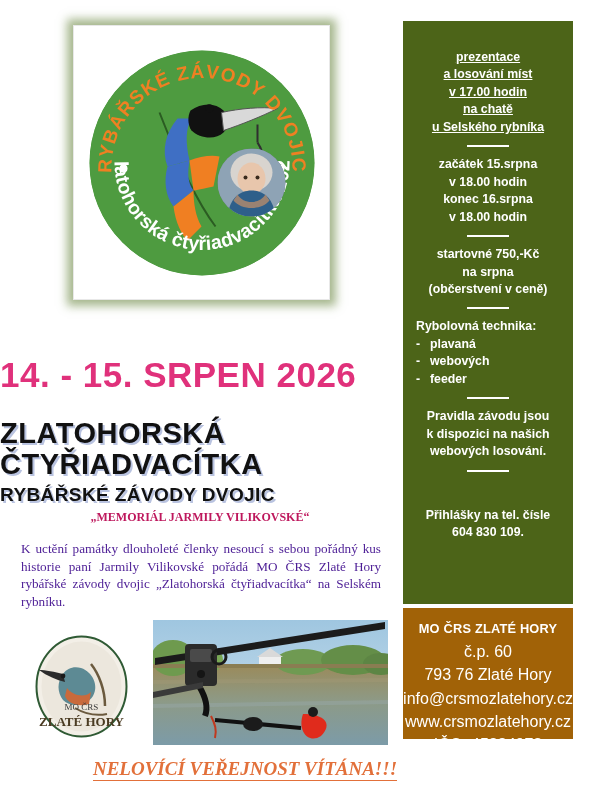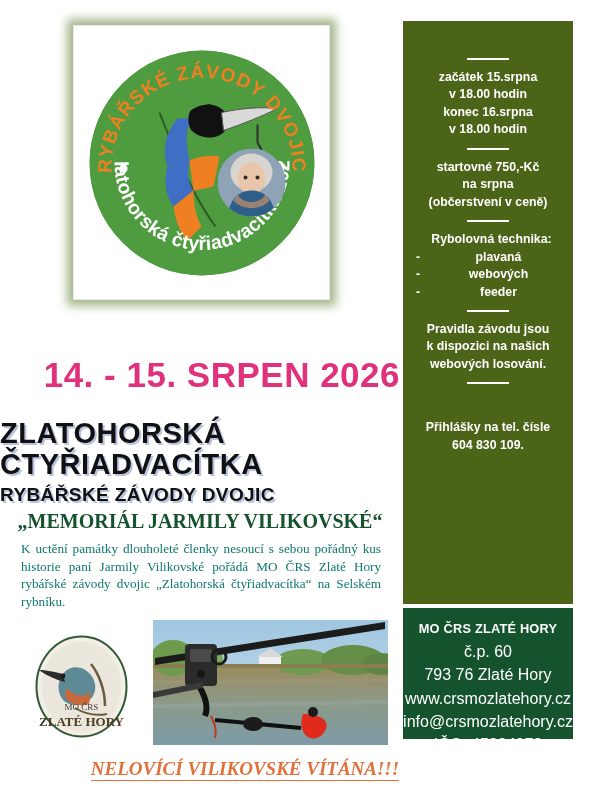--- a/index.html
+++ b/index.html
@@ -51,21 +51,21 @@
     border-radius: 50%;
     overflow: hidden;
     background: #6d7a86;
   }
 
   
   #date-line {
     position: absolute;
     left: 0; top: 355px;
     width: 400px;
-    text-align: right;
+    text-align: left;
     font-size: 35px;
     font-weight: bold;
     letter-spacing: 0.5px;
     color: #e0317b;
     font-family: "Liberation Sans", sans-serif;
   }
 
   
   #title-block {
     position: absolute;
@@ -90,32 +90,32 @@
     text-shadow: 2px 2px 0 #b9c3e0;
   }
 
   #memorial {
     position: absolute;
     left: 0; top: 510px;
     width: 400px;
     text-align: center;
     font-family: "Liberation Serif", serif;
     font-weight: bold;
-    font-size: 20px;
-    color: #14532d;
+    font-size: 12px;
+    color: #be185d;
   }
 
   #body-para {
     position: absolute;
     left: 21px; top: 540px;
     width: 360px;
     font-family: "Liberation Serif", serif;
     font-size: 13.2px;
     line-height: 1.33;
-    color: #0f766e;
+    color: #4c1d95;
     text-align: justify;
   }
 
   
   #club-badge {
     position: absolute;
     left: 33px; top: 634px;
     width: 97px; height: 105px;
   }
 
@@ -156,32 +156,32 @@
     font-size: 12.3px;
     line-height: 1.42;
   }
   .gp-group { padding: 0 6px; }
   .gp-underline { text-decoration: underline; }
   .gp-sep {
     width: 42px; height: 2px;
     background: #ffffff;
     margin: 9px auto;
   }
-  .gp-tech { text-align: center; padding-left: 13px; margin-top: 6px; }
+  .gp-tech { text-align: left; padding-left: 13px; margin-top: 6px; }
   .gp-tech-item { padding-left: 14px; position: relative; }
   .gp-tech-item .dash {
     position: absolute; left: 0; top: 0;
   }
 
   
   #contact-box {
     position: absolute;
     left: 403px; top: 608px;
     width: 170px; height: 131px;
-    background: #14532d;
+    background: #a16207;
     color: #ffffff;
     text-align: center;
     padding-top: 13px;
     box-sizing: border-box;
   }
   #contact-title {
     font-size: 12.8px;
     font-weight: bold;
     letter-spacing: 0.2px;
     margin-bottom: 4px;
@@ -316,27 +316,34 @@
 
         <path d="M 62,100 L 148,108" stroke="#111111" stroke-width="4" fill="none"></path>
         <ellipse cx="100" cy="104" rx="10" ry="7" fill="#1b1b1b"></ellipse>
         <path d="M 150,94 C 172,94 180,104 168,116 C 156,124 144,112 150,94 Z" fill="#e02b1c"></path>
         <circle cx="160" cy="92" r="5" fill="#1b1b1b"></circle>
         <path d="M 58,96 C 62,104 64,110 62,118" fill="none" stroke="#c0391f" stroke-width="2"></path>
       </svg>
     </div>
 
     <div id="tagline">
-      <span>NELOVÍCÍ VILIKOVSKÉ VÍTÁNA!!!</span>
+      <span>NELOVÍCÍ VEŘEJNOST VÍTÁNA!!!</span>
     </div>
   </div>
 
   <div id="green-panel">
     <div style="height:28px"></div>
 
+    <div class="gp-group">
+      <div class="gp-underline">prezentace</div>
+      <div class="gp-underline">a losování míst</div>
+      <div class="gp-underline">v 17.00 hodin</div>
+      <div class="gp-underline">na chatě</div>
+      <div class="gp-underline">u Selského rybníka</div>
+    </div>
 
     <div class="gp-sep"></div>
 
     <div class="gp-group">
       <div>začátek 15.srpna</div>
       <div>v 18.00 hodin</div>
       <div>konec 16.srpna</div>
       <div>v 18.00 hodin</div>
     </div>
 
@@ -381,18 +388,18 @@
     <div class="gp-group">
       <div>Přihlášky na tel. čísle</div>
       <div>604 830 109.</div>
     </div>
   </div>
 
   <div id="contact-box">
     <div id="contact-title">MO ČRS ZLATÉ HORY</div>
     <div class="contact-line">č.p. 60</div>
     <div class="contact-line">793 76 Zlaté Hory</div>
+    <div class="contact-line">info@crsmozlatehory.cz</div>
     <div class="contact-line">www.crsmozlatehory.cz</div>
-    <div class="contact-line">info@crsmozlatehory.cz</div>
     <div class="contact-line">IČO: 45234973</div>
   </div>
 
 </div>
 
 </body></html>

